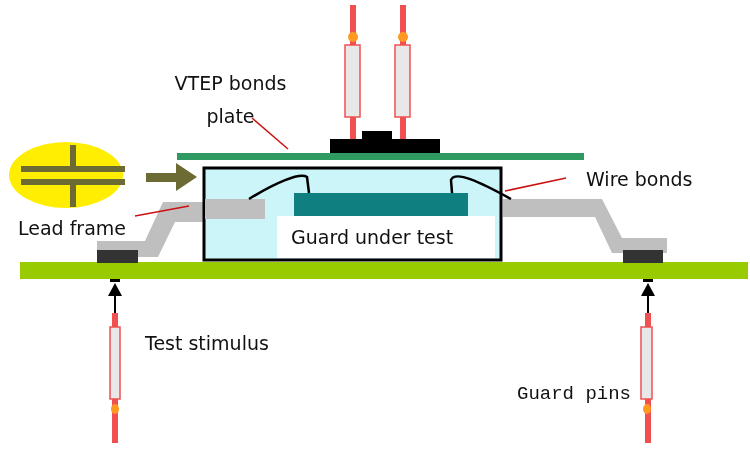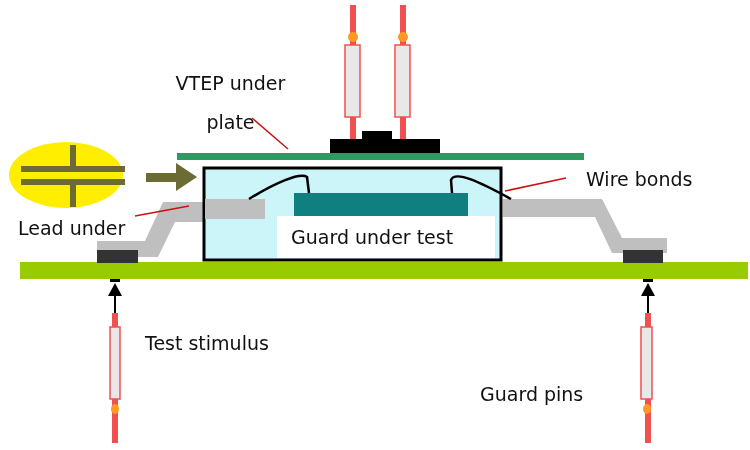--- a/index.html
+++ b/index.html
@@ -83,20 +83,20 @@
     <rect x="643" y="279" width="10" height="3" fill="#000"></rect>
     <polygon points="641,296 648,283 655,296" fill="#000"></polygon>
     <rect x="647" y="295" width="2" height="18" fill="#000"></rect>
     <rect x="645" y="313" width="6" height="130" fill="#f05050"></rect>
     <rect x="641" y="327" width="11" height="72" fill="#e8e8e8" stroke="#f05050" stroke-width="1.5"></rect>
     <ellipse cx="647" cy="409" rx="4" ry="5" fill="#ff9922"></ellipse>
   </g>
 </svg>
 
 <div class="lbl center" style="left:148px; top:72px; width:165px;">
-  <div>VTEP under</div>
-  <div style="margin-top:16px;">plate</div>
+  <div>VTEP bonds</div>
+  <div style="margin-top:10px;">plate</div>
 </div>
 <div class="lbl" style="left:586px; top:168px;">Wire bonds</div>
-<div class="lbl" style="left:18px; top:217px;">Lead under</div>
+<div class="lbl" style="left:18px; top:217px;">Lead frame</div>
 <div class="lbl" style="left:291px; top:226px;">Guard under test</div>
 <div class="lbl" style="left:145px; top:332px;">Test stimulus</div>
-<div class="lbl" style="left:480px; top:383px;">Guard pins</div>
+<div class="lbl" style="left:517px; top:383px;font-family:Liberation Mono, monospace;">Guard pins</div>
 
 </body></html>

